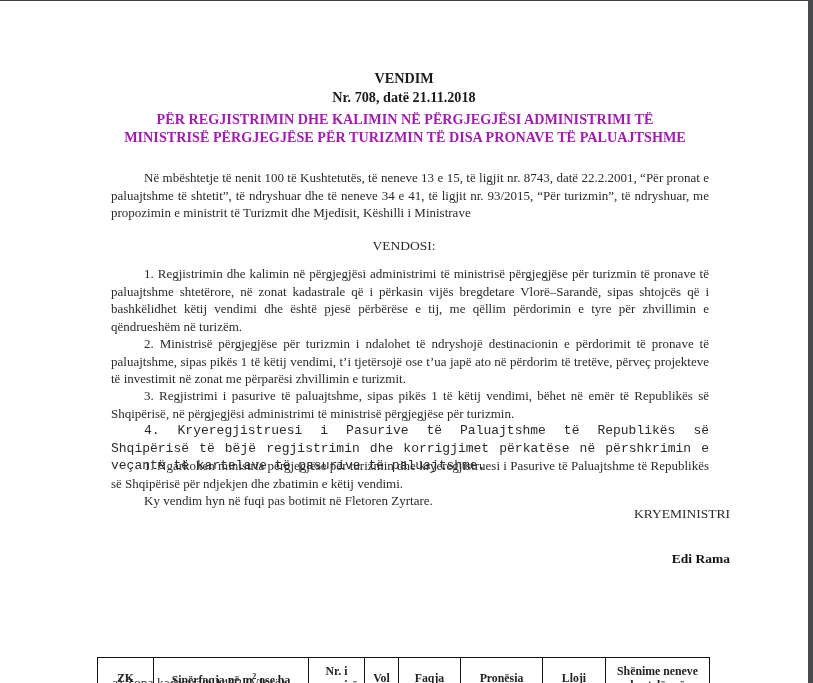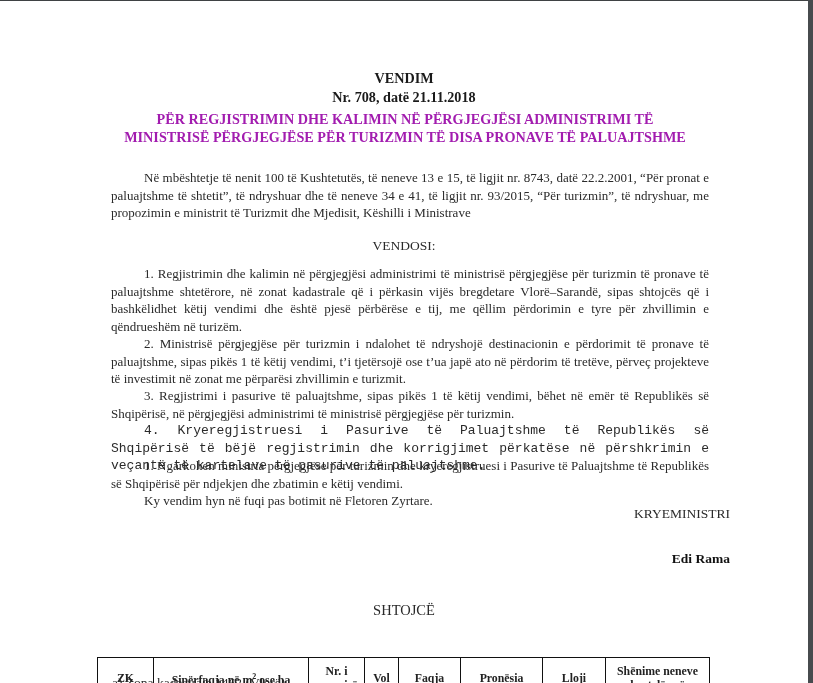--- a/index.html
+++ b/index.html
@@ -47,21 +47,20 @@
   <div class="para" style="top:264px;"><span class="ind"></span><span>1. Regjistrimin dhe kalimin në përgjegjësi administrimi të ministrisë përgjegjëse për turizmin të pronave të paluajtshme shtetërore, në zonat kadastrale që i përkasin vijës bregdetare Vlorë–Sarandë, sipas shtojcës që i bashkëlidhet këtij vendimi dhe është pjesë përbërëse e tij, me qëllim përdorimin e tyre për zhvillimin e qëndrueshëm në turizëm.</span></div>
   <div class="para" style="top:334px;"><span class="ind"></span><span>2. Ministrisë përgjegjëse për turizmin i ndalohet të ndryshojë destinacionin e përdorimit të pronave të paluajtshme, sipas pikës 1 të këtij vendimi, t’i tjetërsojë ose t’ua japë ato në përdorim të tretëve, përveç projekteve të investimit në zonat me përparësi zhvillimin e turizmit.</span></div>
   <div class="para" style="top:386px;"><span class="ind"></span><span>3. Regjistrimi i pasurive të paluajtshme, sipas pikës 1 të këtij vendimi, bëhet në emër të Republikës së Shqipërisë, në përgjegjësi administrimi të ministrisë përgjegjëse për turizmin.</span></div>
   <div class="para" style="top:421px;font-family:Liberation Mono, monospace;"><span class="ind"></span><span>4. Kryeregjistruesi i Pasurive të Paluajtshme të Republikës së Shqipërisë të bëjë regjistrimin dhe korrigjimet përkatëse në përshkrimin e veçantë të kartelave të pasurive të paluajtshme.</span></div>
   <div class="para" style="top:456px;"><span class="ind"></span><span>1. Ngarkohen ministria përgjegjëse për turizmin dhe kryeregjistruesi i Pasurive të Paluajtshme të Republikës së Shqipërisë për ndjekjen dhe zbatimin e këtij vendimi.</span></div>
   <div class="para" style="top:491px;"><span class="ind"></span><span>Ky vendim hyn në fuqi pas botimit në Fletoren Zyrtare.</span></div>
 
   <div class="r" style="top:505px;">KRYEMINISTRI</div>
   <div class="r rb" style="top:550px;">Edi Rama</div>
 
-  <div class="c" style="top:601px; font-size:14.5px;">SHTOJCË</div>
   <div style="position:absolute; left:112px; top:627px; font-size:13.5px; color:#2a2a2a;margin-top:47px;">a) Zona kadastrale 1462 (Vlorë)</div>
 
   <table class="annex">
     <tbody>
         <tr>
       <th style="width:55px;">ZK</th>
       <th style="width:154px;"><span>Sipërfaqja në m</span><sup>2</sup><span> ose ha</span></th>
       <th style="width:55px;">
             <div>Nr. i</div>
             <div>pasurisë</div>

